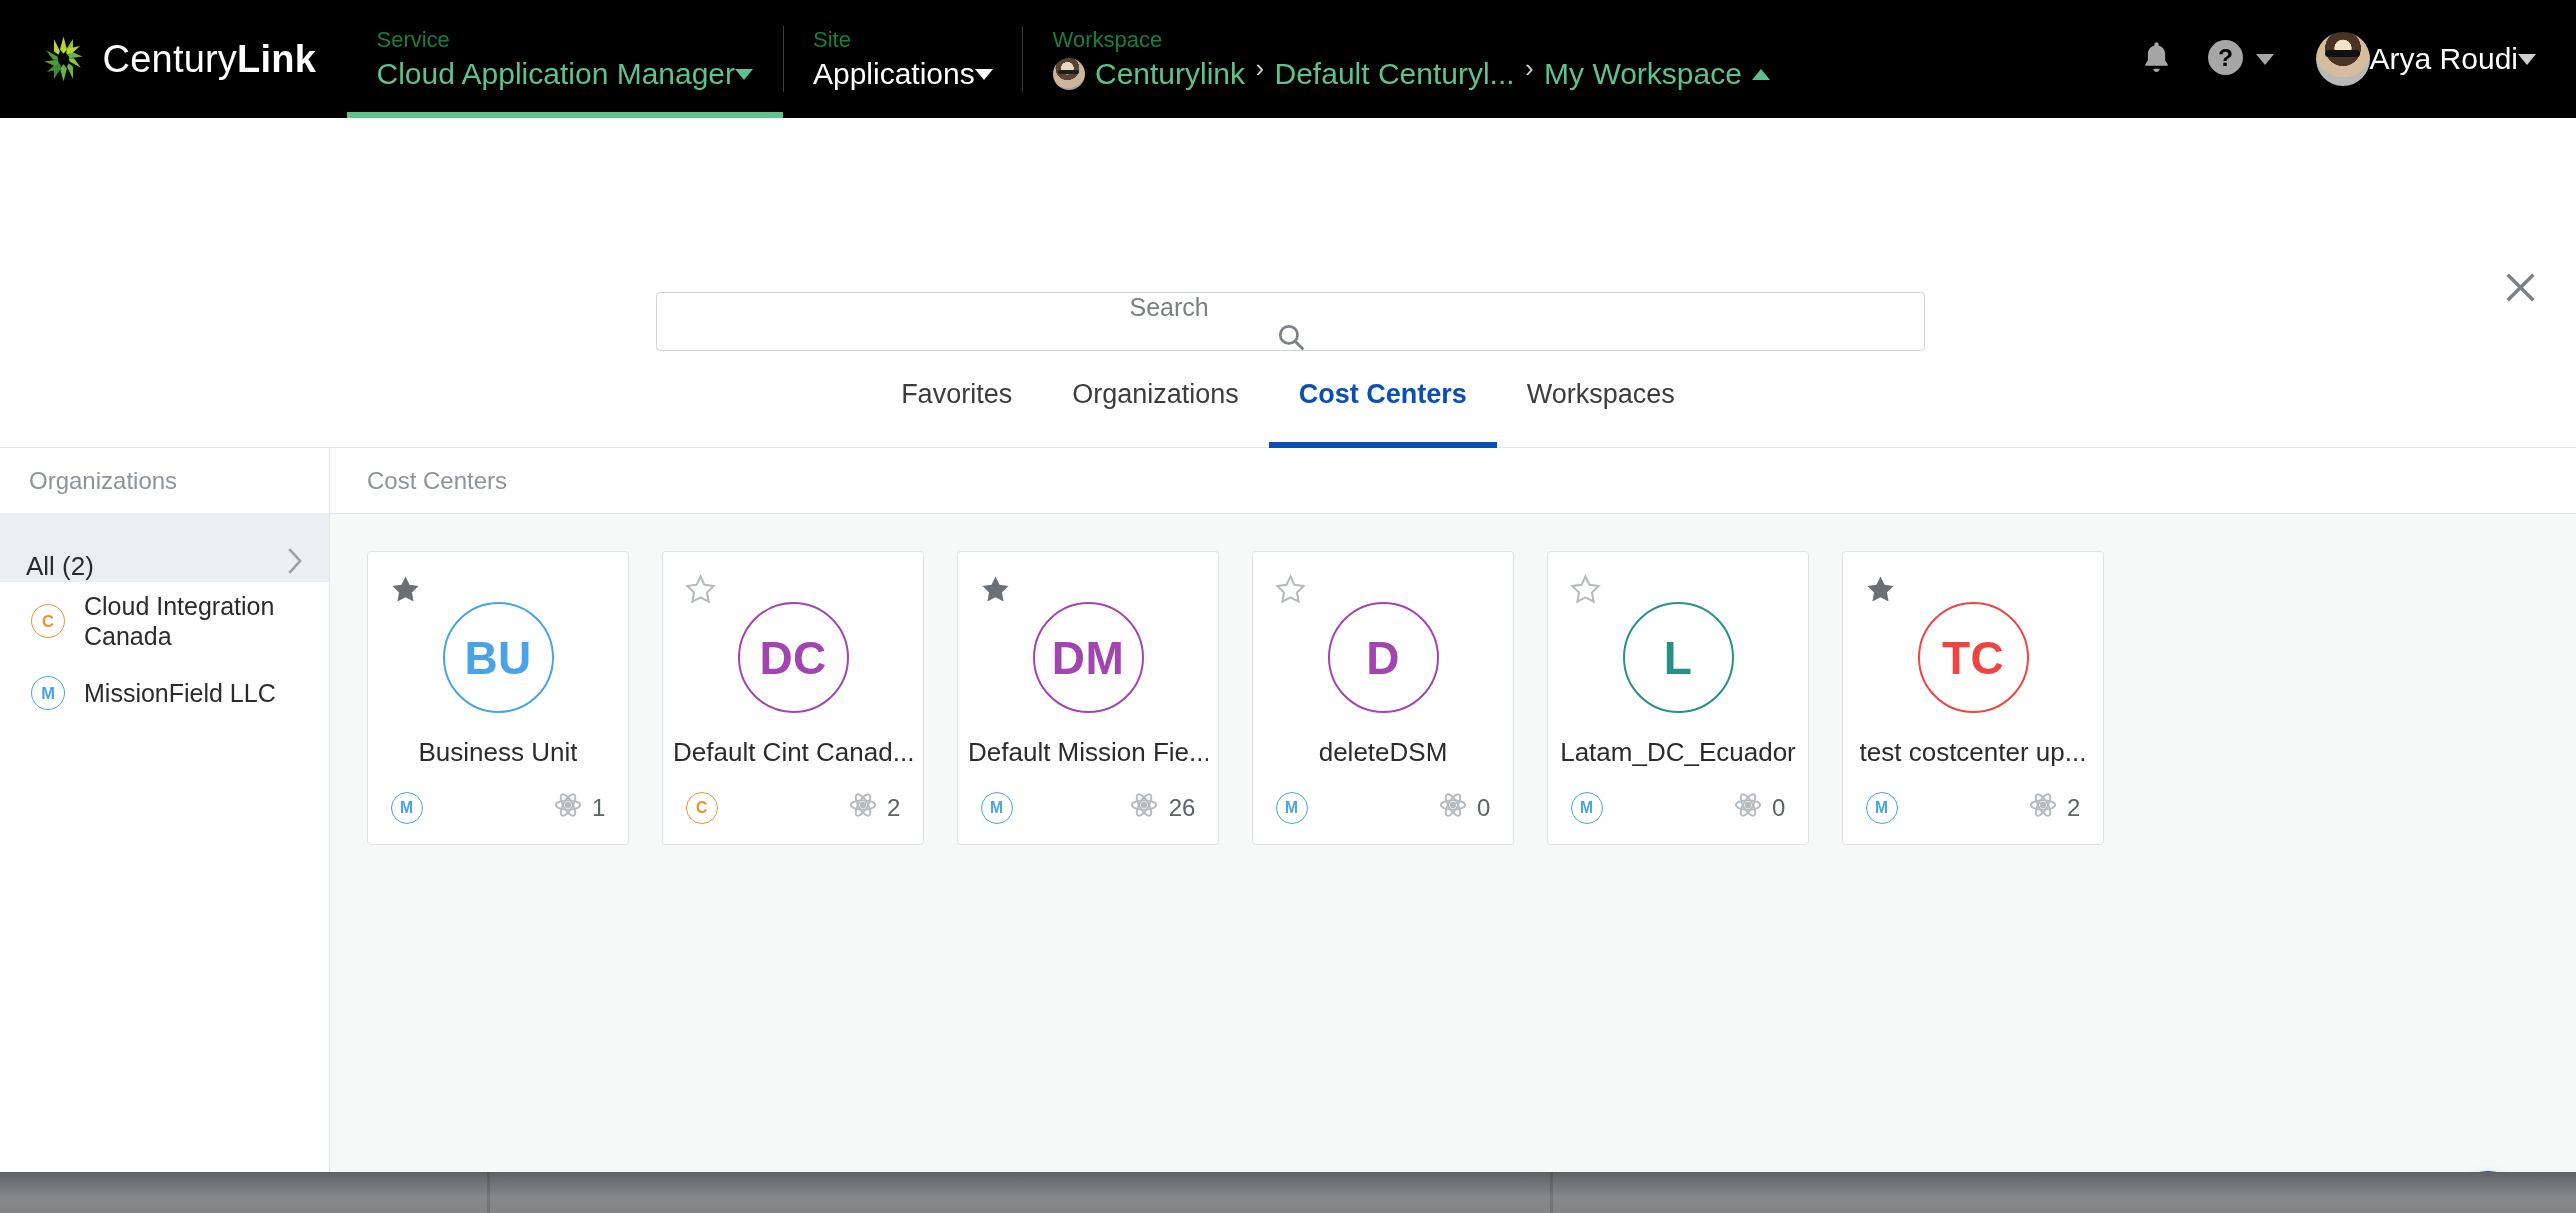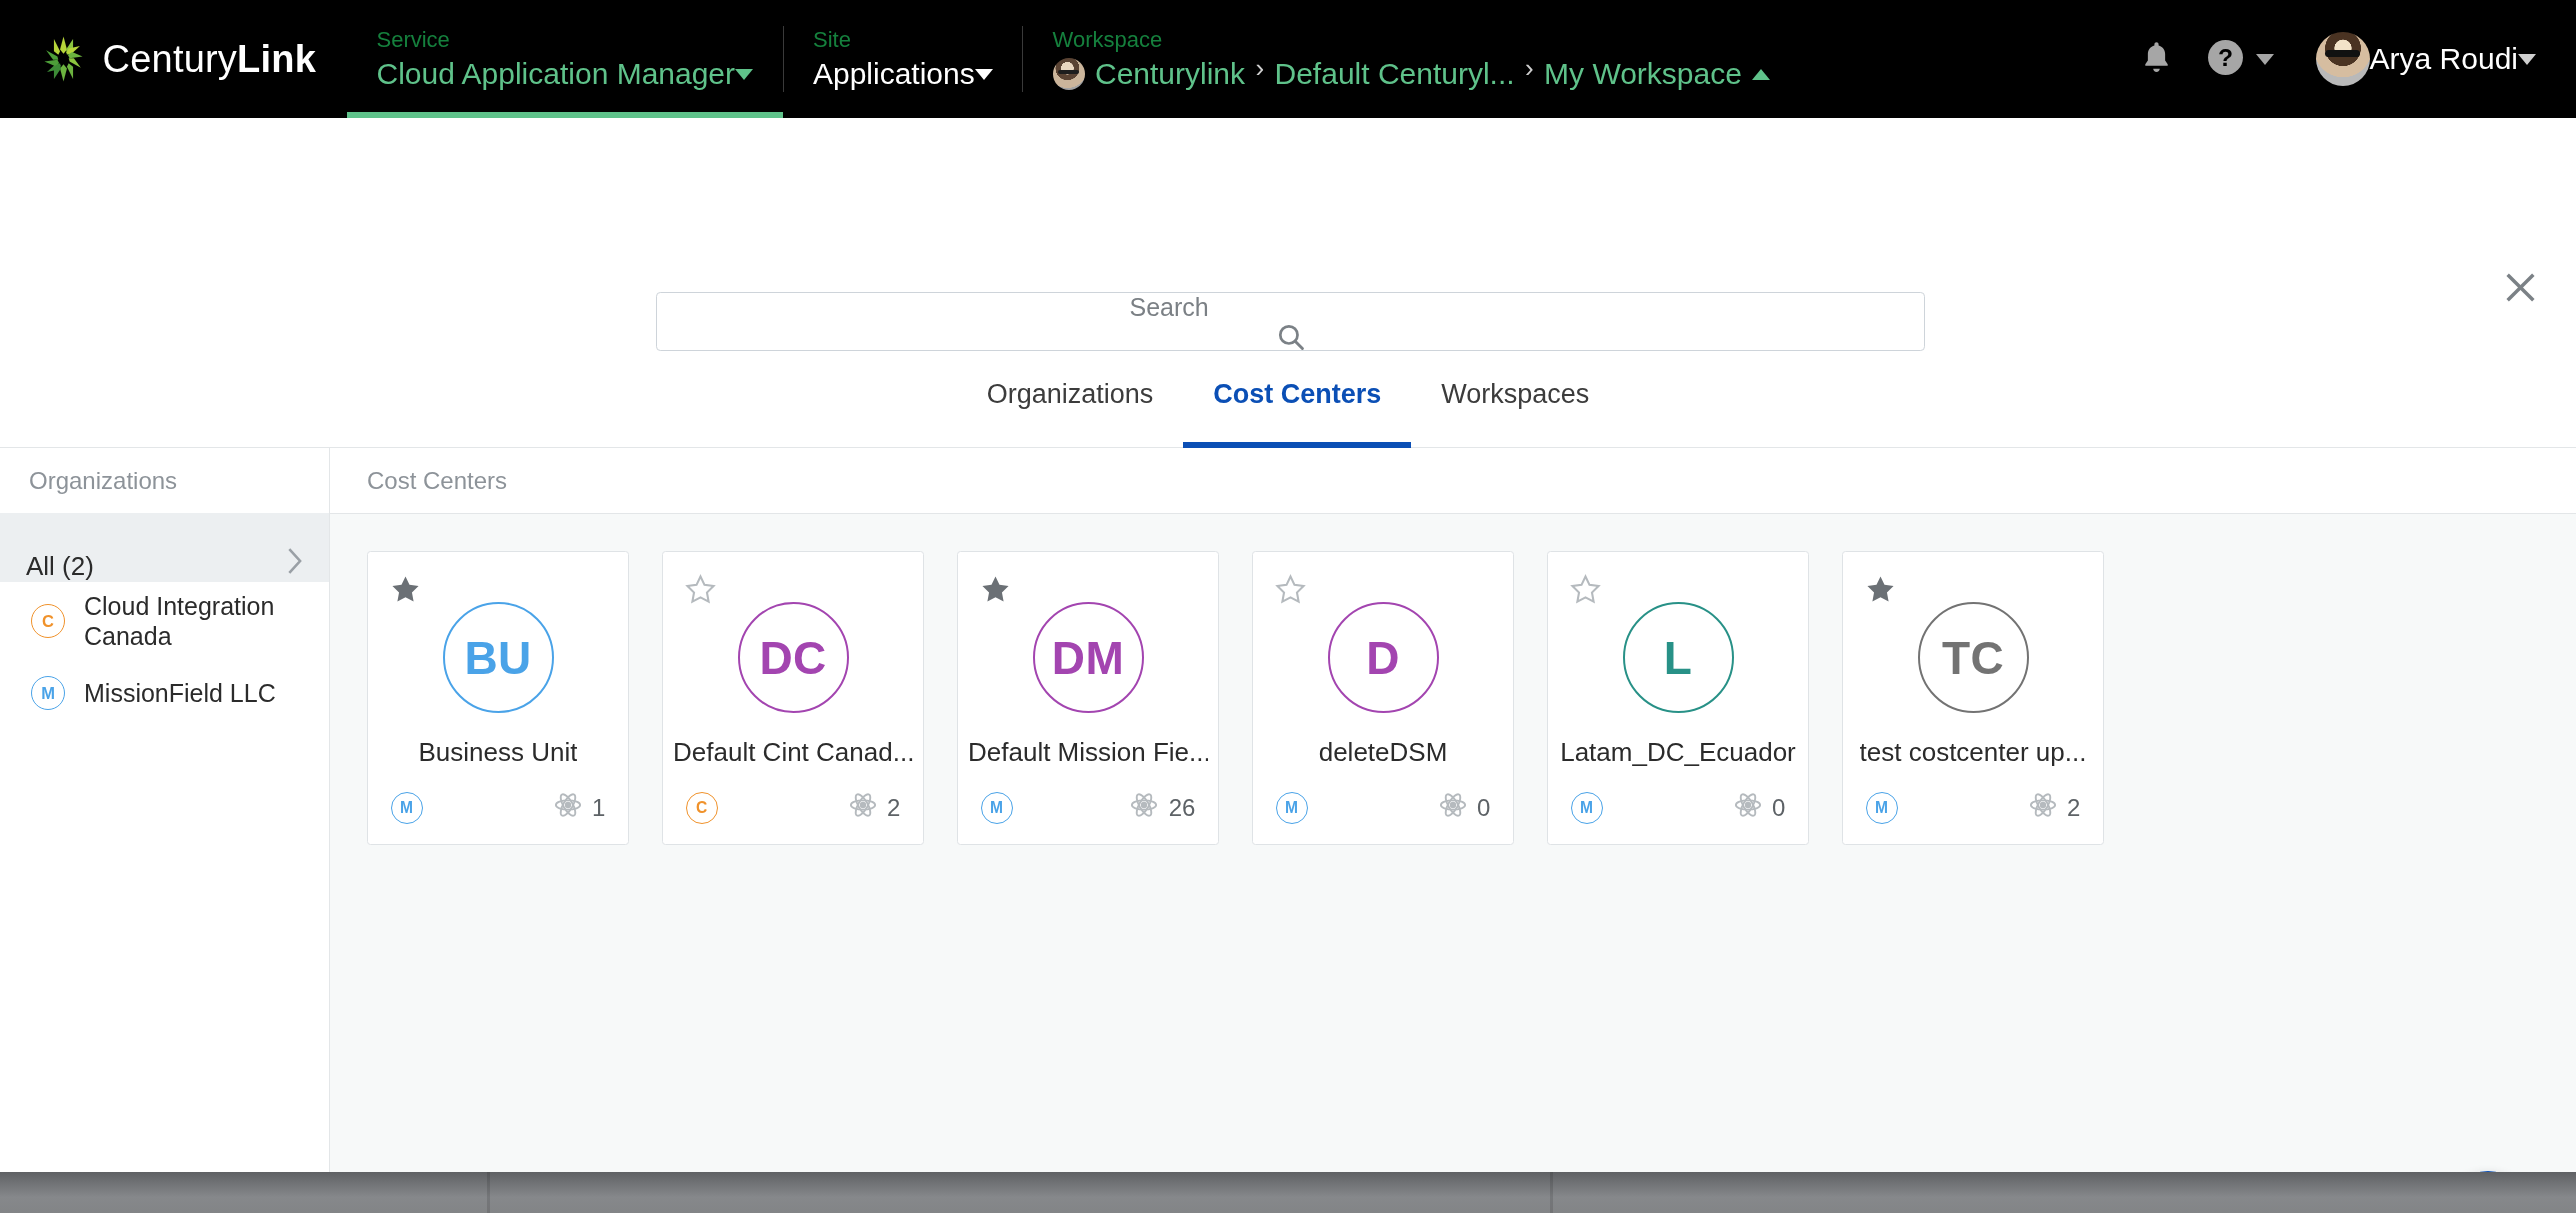--- a/index.html
+++ b/index.html
@@ -372,20 +372,21 @@
       <span>
         <svg viewBox="0 0 24 24" width="29.5" height="29.5">
           <circle cx="10.5" cy="10.5" r="7" fill="none" stroke="#7b8186" stroke-width="2.2"></circle>
           <line x1="15.6" y1="15.6" x2="21.5" y2="21.5" stroke="#7b8186" stroke-width="2.4" stroke-linecap="round"></line>
         </svg>
       </span>
     </div>
   </div>
 
   <div class="tabs">
+    <div class="tab">Favorites</div>
     <div class="tab">Organizations</div>
     <div class="tab active">Cost Centers</div>
     <div class="tab">Workspaces</div>
   </div>
 
   <div class="body-row">
 
     <div class="sidebar">
       <div class="sidebar-head">Organizations</div>
 
@@ -534,21 +535,21 @@
             </span>
           </div>
         </div>
 
         <div class="cc-card">
           <span class="star">
             <svg viewBox="0 0 24 24" width="33" height="33">
                 <path d="M12 2.5l2.9 6.1 6.6.9-4.8 4.7 1.2 6.6L12 17.7 6.1 20.8l1.2-6.6L2.5 9.5l6.6-.9z" fill="#6b7075"></path>
               </svg>
           </span>
-          <div class="cc-circle" style="color:#737373">TC</div>
+          <div class="cc-circle" style="color:#ef4444">TC</div>
           <div class="cc-name">test costcenter up...</div>
           <div class="cc-foot">
             <span class="org-badge" style="color:#4aa3e8">M</span>
             <span class="cc-count">
               <span>
                 <svg viewBox="0 0 30 30" width="28" height="28">
                   <circle cx="15" cy="15" r="3.4" fill="#b5babe"></circle>
                   <ellipse cx="15" cy="15" rx="13" ry="5" fill="none" stroke="#b5babe" stroke-width="2"></ellipse>
                   <ellipse cx="15" cy="15" rx="13" ry="5" fill="none" stroke="#b5babe" stroke-width="2" transform="rotate(60 15 15)"></ellipse>
                   <ellipse cx="15" cy="15" rx="13" ry="5" fill="none" stroke="#b5babe" stroke-width="2" transform="rotate(120 15 15)"></ellipse>

